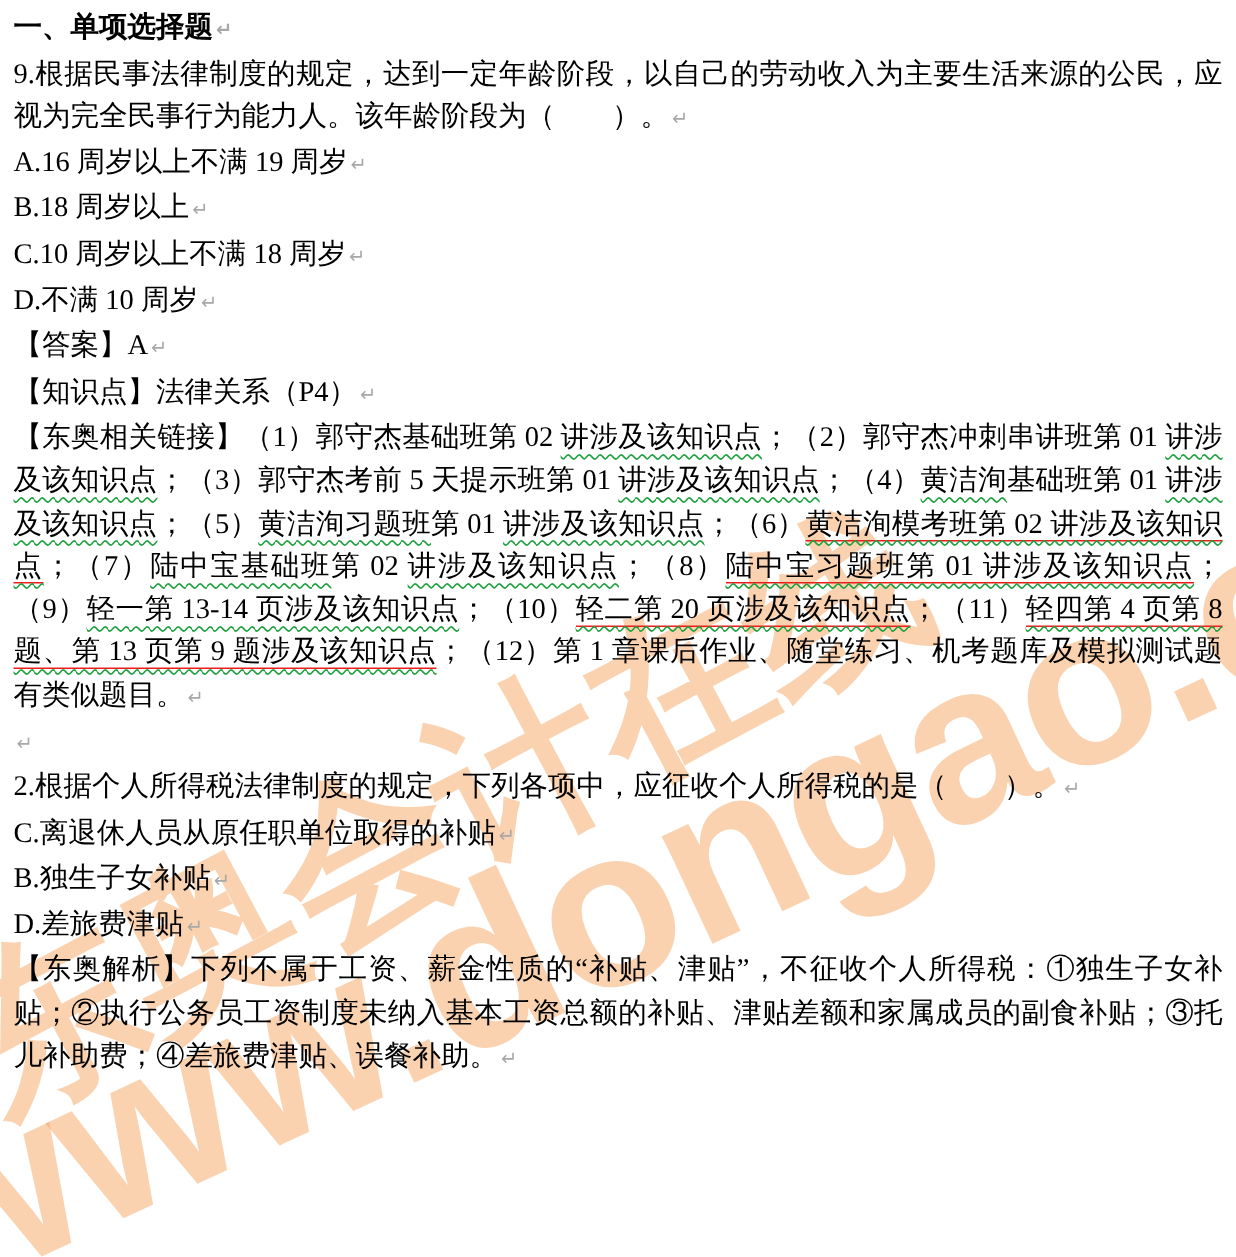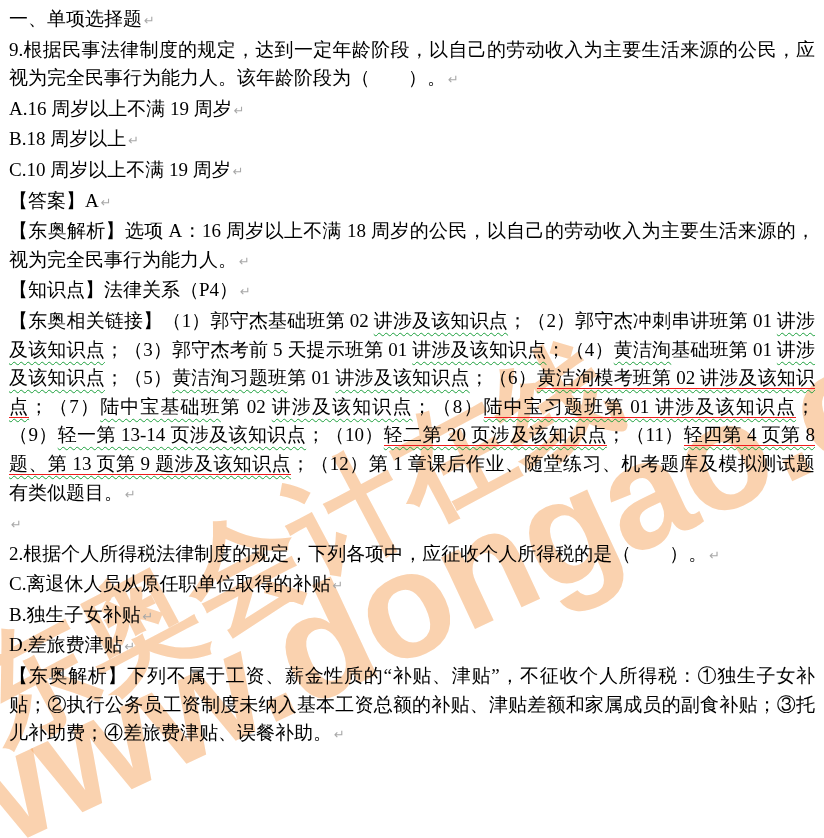--- a/index.html
+++ b/index.html
@@ -8,21 +8,21 @@
     background:#ffffff;
     font-family:"Liberation Serif","DejaVu Serif",serif;
   }
   .doc { position:relative; z-index:1; padding:5px 9px 0 9px; }
   .doc p {
     margin:0; font-size:19px; line-height:28.6px; color:#000;
     text-align:justify;
   }
   p.heading {
     font-family:"Liberation Sans","DejaVu Sans",sans-serif;
-    font-weight:normal; font-size:19px; text-align:left;
+    font-weight:bold; font-size:19px; text-align:left;
   }
   .blue { color:#1414e0; }
   .red  { color:#f01c1c; }
   
   .u { border-bottom:1.5px solid #f01c1c; }
   
   .w { text-decoration:underline wavy #1ca03c; text-decoration-thickness:1px; text-underline-offset:5px;font-family:Liberation Serif, serif; }
   
   .pc { color:#a8a8a8; font-size:13px; padding-left:2px; font-family:"DejaVu Sans",sans-serif; }
   .empty-line { min-height:28.6px; }
@@ -42,25 +42,25 @@
 <div class="wm wm-en">www.dongao.com</div>
 
 <div class="doc">
 
   <p class="heading"><span>一、单项选择题</span><span class="pc">↵</span></p>
 
   <p><span>9.根据民事法律制度的规定，达到一定年龄阶段，以自己的劳动收入为主要生活来源的公民，应视为完全民事行为能力人。该年龄阶段为（　　）。</span><span class="pc">↵</span></p>
 
   <p><span>A.16 周岁以上不满 19 周岁</span><span class="pc">↵</span></p>
   <p><span>B.18 周岁以上</span><span class="pc">↵</span></p>
-  <p><span>C.10 周岁以上不满 19 周岁</span><span class="pc">↵</span></p>
+  <p><span>C.10 周岁以上不满 18 周岁</span><span class="pc">↵</span></p>
+  <p><span>D.不满 10 周岁</span><span class="pc">↵</span></p>
 
   <p class="blue"><span>【答案】A</span><span class="pc">↵</span></p>
 
-  <p class="blue"><span>【东奥解析】选项 A：16 周岁以上不满 18 周岁的公民，以自己的劳动收入为主要生活来源的，视为完全民事行为能力人。</span><span class="pc">↵</span></p>
 
   <p class="blue"><span>【知识点】法律关系（P4）</span><span class="pc">↵</span></p>
 
   <p class="red"><span>【东奥相关链接】（1）郭守杰基础班第 02 </span><span class="w">讲涉及该知识点</span><span>；（2）郭守杰冲刺串讲班第 01 </span><span class="w">讲涉及该知识点</span><span>；（3）郭守杰考前 5 天提示班第 01 </span><span class="w">讲涉及该知识点</span><span>；（4）</span><span class="w">黄洁洵</span><span>基础班第 01 </span><span class="w">讲涉及该知识点</span><span>；（5）</span><span class="w">黄洁洵习题班</span><span>第 01 </span><span class="w">讲涉及该知识点</span><span>；（6）</span><span class="u w">黄洁洵模考班第 02 讲涉及该知识点</span><span>；（7）</span><span class="w">陆中宝基础班</span><span>第 02 </span><span class="w">讲涉及该知识点</span><span>；（8）</span><span class="u w">陆中宝习题班第 01 讲涉及该知识点</span><span>；（9）</span><span class="w">轻一第 13-14 页涉及该知识点</span><span>；（10）</span><span class="u w">轻二第 20 页涉及该知识点</span><span>；（11）</span><span class="u w">轻四第 4 页第 8 题、第 13 页第 9 题涉及该知识点</span><span>；（12）第 1 章课后作业、随堂练习、机考题库及模拟测试题有类似题目。</span><span class="pc">↵</span></p>
 
   <p class="empty-line"><span class="pc">↵</span></p>
 
   <p><span>2.根据个人所得税法律制度的规定，下列各项中，应征收个人所得税的是（　　）。</span><span class="pc">↵</span></p>
 
   <p><span>C.离退休人员从原任职单位取得的补贴</span><span class="pc">↵</span></p>

